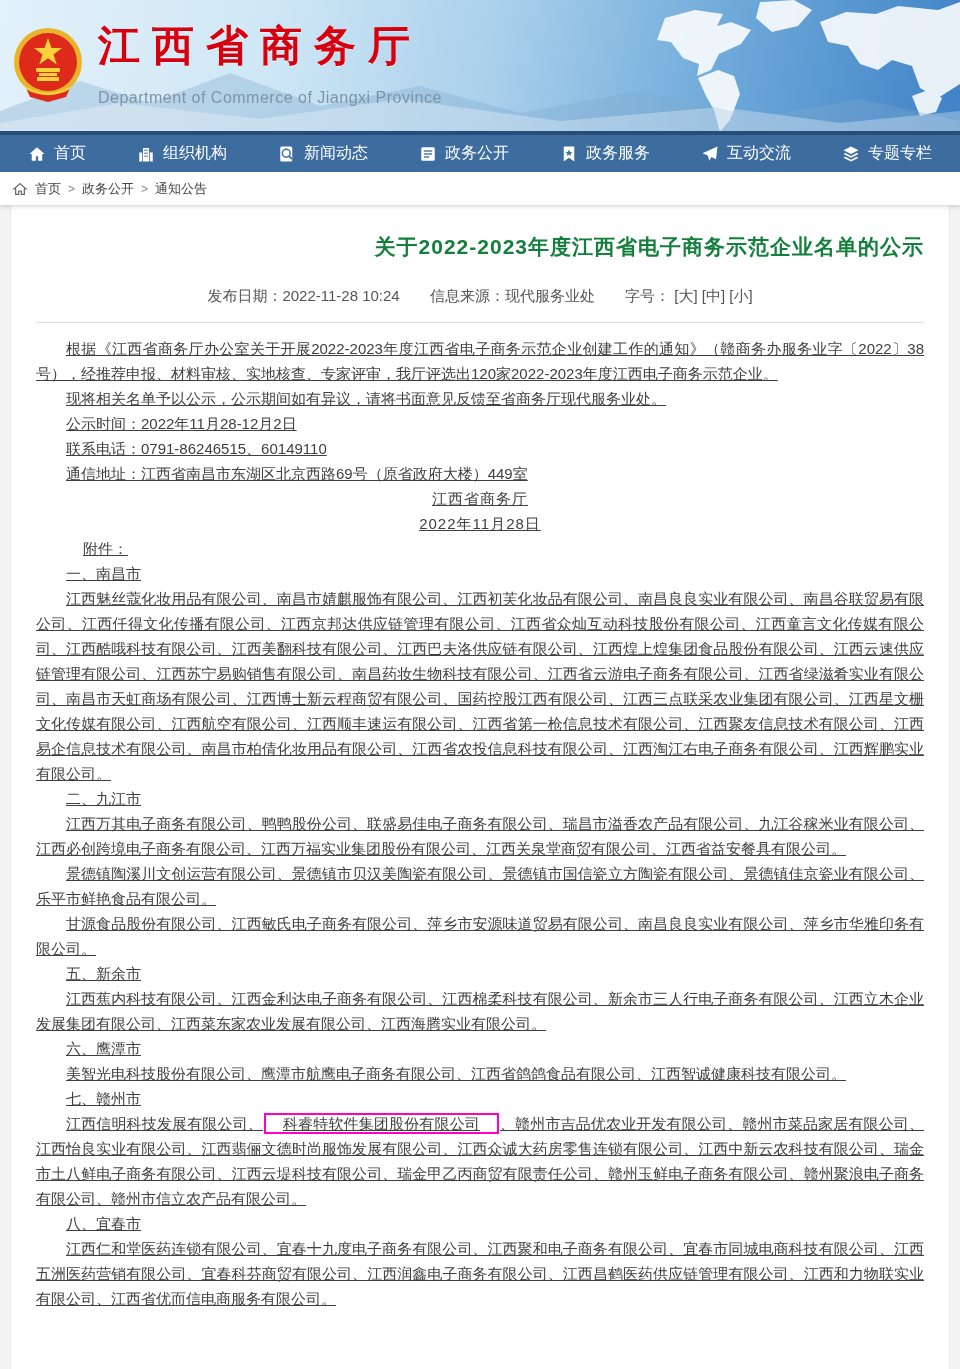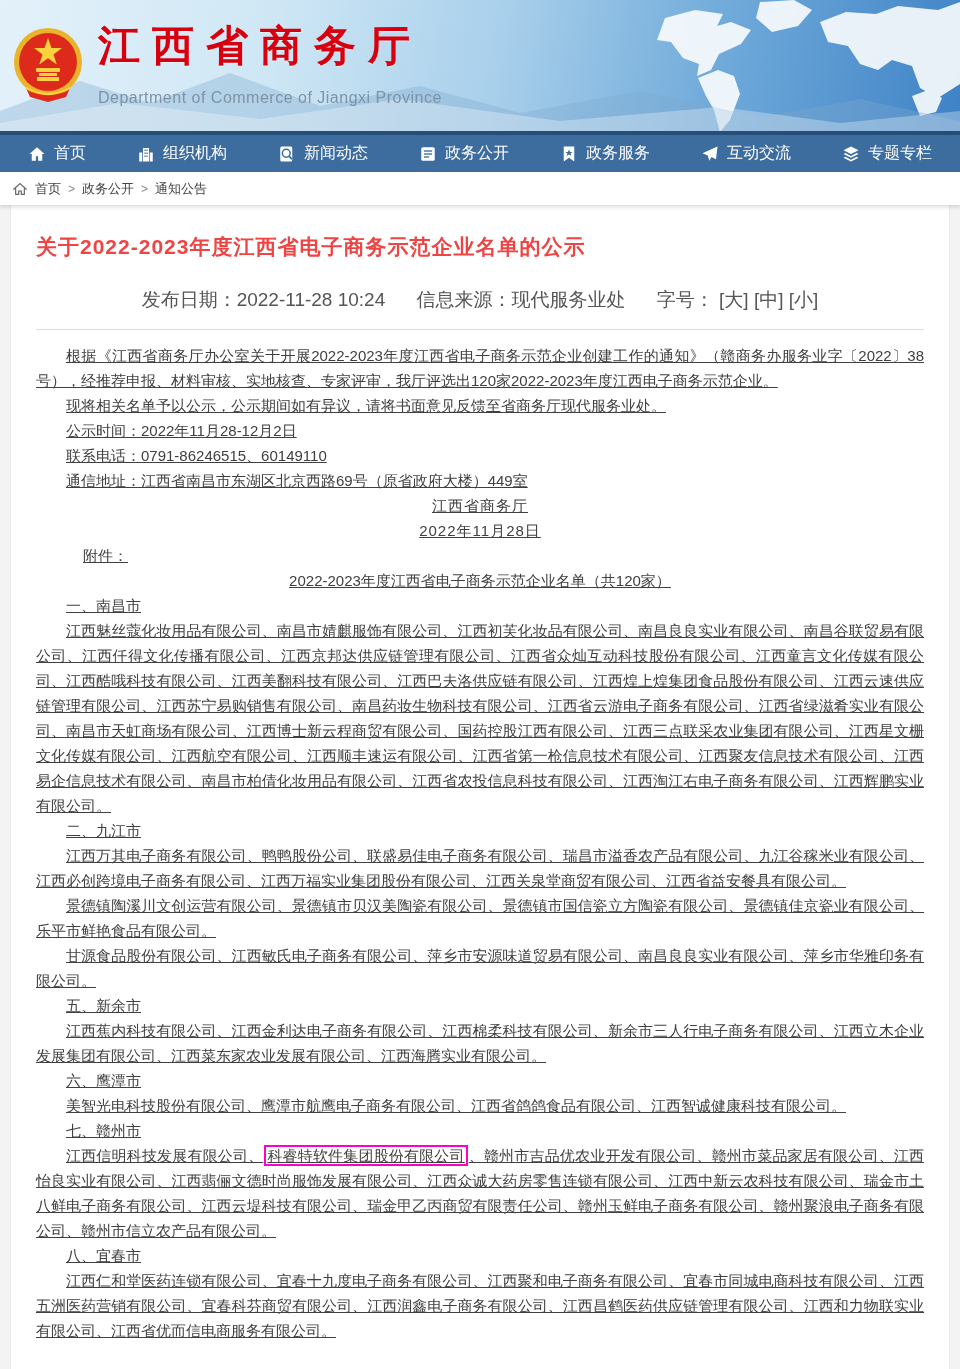--- a/index.html
+++ b/index.html
@@ -37,33 +37,33 @@
     padding:0 12px; font-size:13px; color:#444;
     box-shadow:0 2px 4px rgba(0,0,0,.14); position:relative; z-index:3;
   }
   .crumb a { color:#444; text-decoration:none; cursor:pointer; }
   .crumb .sep { color:#888; font-size:12px; }
   
   .panel {
     background:#fff; margin:0 10px; min-height:1195px; position:relative;
     border-left:1px solid #e9e9e9; border-right:1px solid #e9e9e9; padding:28px 25px 20px 25px;
   }
-  .art-title { text-align:left; font-size:21px; font-weight:bold; color:#ef4444; letter-spacing:1px; }
+  .art-title { text-align:right; font-size:21px; font-weight:bold; color:#15803d; letter-spacing:1px; }
   .meta {
-    text-align:center; font-size:19px; color:#555; margin-top:26px; padding-bottom:16px;
+    text-align:center; font-size:15px; color:#555; margin-top:26px; padding-bottom:16px;
     border-bottom:1px solid #ddd;
   }
   .meta .gap { display:inline-block; width:26px; }
   .meta a { color:#555; text-decoration:none; cursor:pointer; }
   .article { margin-top:13px; font-size:15px; color:#404040; line-height:25px; text-align:justify; }
   .article p { margin:0;text-decoration:underline; }
   .ind { text-indent:2em; }
   .ctr { text-align:center; text-indent:0; }
   .sec-head { text-indent:2em; margin-top:1px; }
-  .hl { border:2px solid #ff00cc; padding:0 1px; margin:0 1px; }
+  .hl { border:2px solid #ff00cc; padding:0 17px; margin:0 1px; }
   .attach-solo { margin-top:18px;padding-left:47px; }
   .sig { letter-spacing:1px; }
 </style>
 </head>
 <body>
 
 <header class="hdr">
   <svg class="bgmap" viewBox="0 0 500 131" width="500" height="131">
     <g fill="#ffffff" opacity="0.88">
       <path d="M205 18 l30 -8 28 4 -6 12 14 -4 20 8 -10 14 -22 10 -8 16 -14 6 2 -12 -16 -6 -12 -16 -14 -2 z"></path>
@@ -201,21 +201,20 @@
     <p class="ind">根据《江西省商务厅办公室关于开展2022-2023年度江西省电子商务示范企业创建工作的通知》（赣商务办服务业字〔2022〕38号），经推荐申报、材料审核、实地核查、专家评审，我厅评选出120家2022-2023年度江西电子商务示范企业。</p>
     <p class="ind">现将相关名单予以公示，公示期间如有异议，请将书面意见反馈至省商务厅现代服务业处。</p>
     <p class="ind">公示时间：2022年11月28-12月2日</p>
     <p class="ind">联系电话：0791-86246515、60149110</p>
     <p class="ind">通信地址：江西省南昌市东湖区北京西路69号（原省政府大楼）449室</p>
 
     <p class="ctr sig">江西省商务厅</p>
     <p class="ctr sig">2022年11月28日</p>
 
     <p class="attach-solo">附件：</p>
-    <p class="ctr">2022-2023年度江西省电子商务示范企业名单（共120家）</p>
 
     <p class="sec-head">一、南昌市</p>
     <p class="ind">江西魅丝蔻化妆用品有限公司、南昌市婧麒服饰有限公司、江西初芙化妆品有限公司、南昌良良实业有限公司、南昌谷联贸易有限公司、江西仟得文化传播有限公司、江西京邦达供应链管理有限公司、江西省众灿互动科技股份有限公司、江西童言文化传媒有限公司、江西酷哦科技有限公司、江西美翻科技有限公司、江西巴夫洛供应链有限公司、江西煌上煌集团食品股份有限公司、江西云速供应链管理有限公司、江西苏宁易购销售有限公司、南昌药妆生物科技有限公司、江西省云游电子商务有限公司、江西省绿滋肴实业有限公司、南昌市天虹商场有限公司、江西博士新云程商贸有限公司、国药控股江西有限公司、江西三点联采农业集团有限公司、江西星文栅文化传媒有限公司、江西航空有限公司、江西顺丰速运有限公司、江西省第一枪信息技术有限公司、江西聚友信息技术有限公司、江西易企信息技术有限公司、南昌市柏倩化妆用品有限公司、江西省农投信息科技有限公司、江西淘江右电子商务有限公司、江西辉鹏实业有限公司。</p>
 
     <p class="sec-head">二、九江市</p>
     <p class="ind">江西万其电子商务有限公司、鸭鸭股份公司、联盛易佳电子商务有限公司、瑞昌市溢香农产品有限公司、九江谷稼米业有限公司、江西必创跨境电子商务有限公司、江西万福实业集团股份有限公司、江西关泉堂商贸有限公司、江西省益安餐具有限公司。</p>
 
     <p class="ind">景德镇陶溪川文创运营有限公司、景德镇市贝汉美陶瓷有限公司、景德镇市国信瓷立方陶瓷有限公司、景德镇佳京瓷业有限公司、乐平市鲜艳食品有限公司。</p>
 
     <p class="ind">甘源食品股份有限公司、江西敏氏电子商务有限公司、萍乡市安源味道贸易有限公司、南昌良良实业有限公司、萍乡市华雅印务有限公司。</p>

